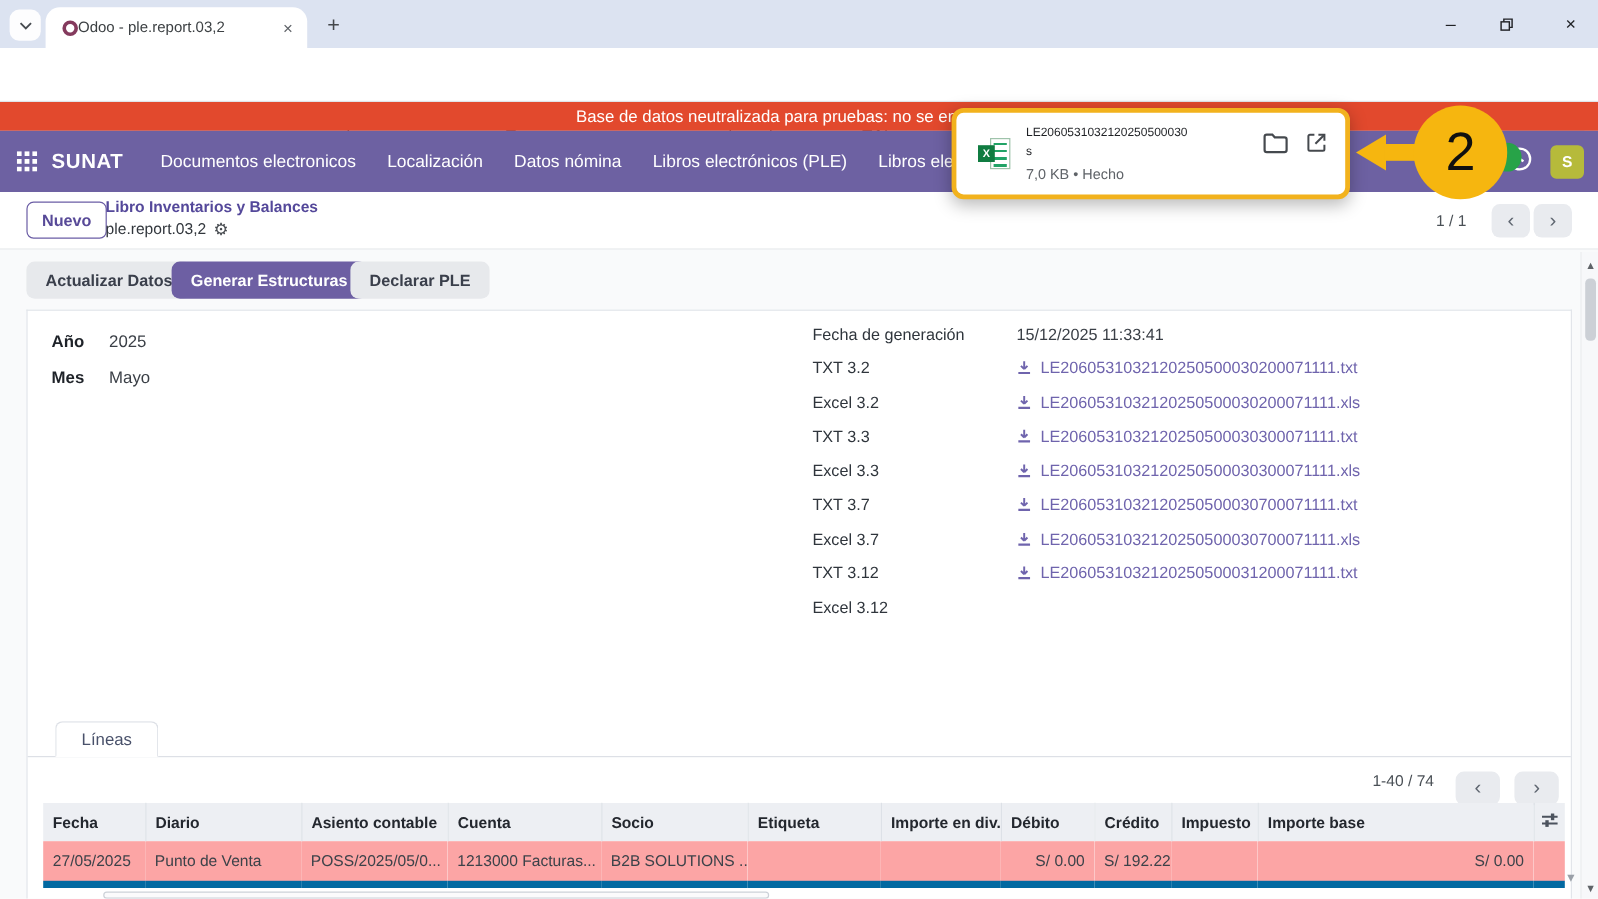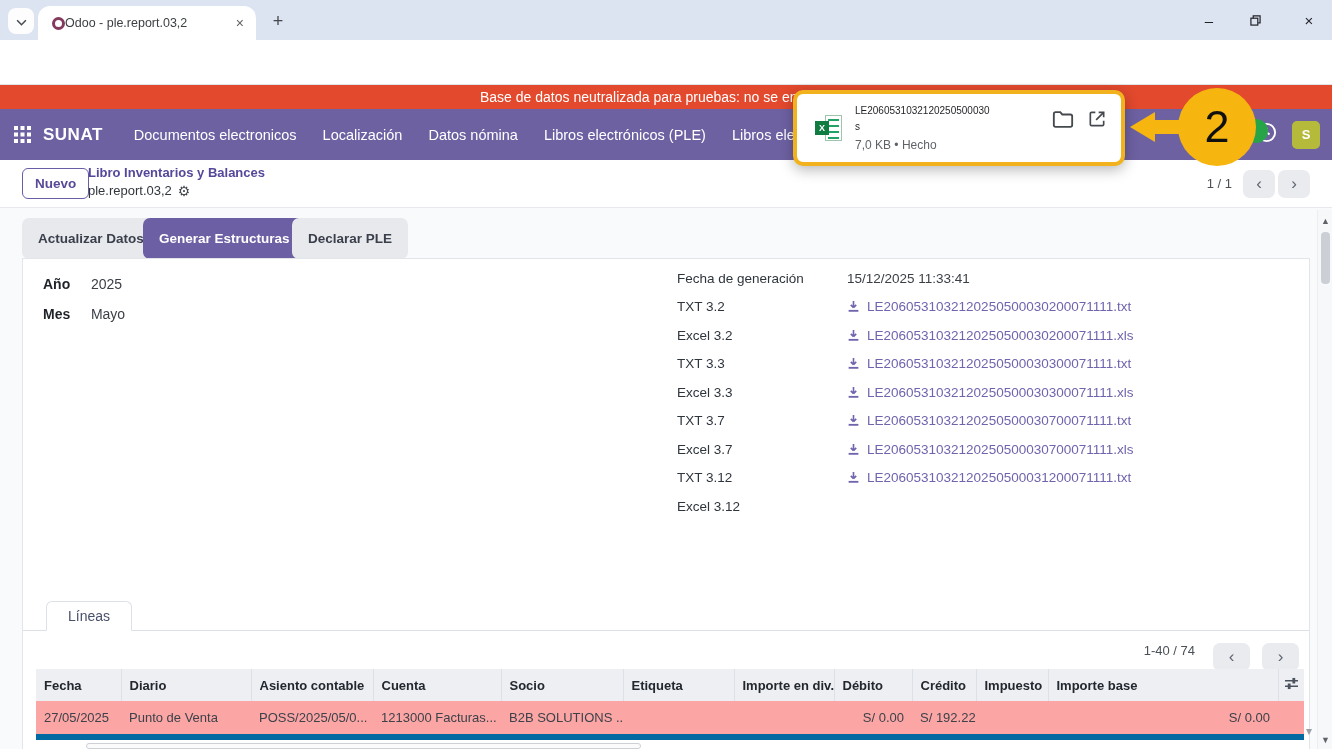--- a/index.html
+++ b/index.html
@@ -46,26 +46,26 @@
   #nav-right { position:absolute; right:12px; top:0; height:51px; display:flex; align-items:center; gap:14px; }
   #avatar { width:28px; height:28px; border-radius:5px; background:#b6ba3b; color:#fff; font-size:13px; font-weight:700; display:flex; align-items:center; justify-content:center; }
 
   
   #crumbband { left:0; top:160px; width:1332px; height:48px; background:#fff; border-bottom:1px solid #e7e9ec; }
   #new-btn { left:22px; top:8px; height:31px; padding:0 12px; border:1px solid #6b5da5; border-radius:6px; background:#fff; color:#584a98; font-weight:700; font-size:13.5px; display:flex; align-items:center; }
   #bc { left:88px; top:5px; line-height:1.3; }
   #bc .t { font-size:13px; font-weight:700; color:#54489a; }
   #bc .m { font-size:13px; color:#32373d; display:flex; align-items:center; gap:6px; }
   #bc .gear { font-size:14px; color:#44484d; }
-  #rec-pager { right:100px; top:16px; font-size:13px; color:#4a5056; }
+  #rec-pager { right:110px; top:16px; font-size:13px; color:#4a5056; }
   .pgbtn { top:10px; width:32px; height:28px; background:#e9ebef; border-radius:7px; color:#5f6670; font-size:17px; display:flex; align-items:center; justify-content:center; }
   #rec-prev { right:57px; } #rec-next { right:22px; }
 
   
-  .actbtn { top:218px; height:41px; border-radius:7px; font-size:13.5px; font-weight:700; display:flex; align-items:center; padding:0 16px; }
+  .actbtn { top:218px; height:31px; border-radius:7px; font-size:13.5px; font-weight:700; display:flex; align-items:center; padding:0 16px; }
   .actbtn.sec { background:#e7e9ec; color:#3a3f4b; }
   .actbtn.pri { background:#6d5fa3; color:#fff; }
   #btn-update { left:22px; } #btn-generate { left:143px; } #btn-declare { left:292px; }
 
   
   #sheet { left:22px; top:258px; width:1288px; height:491px; background:#fff; border:1px solid #e2e5ea; border-bottom:none; }
   .fld-l { position:absolute; left:20px; font-size:14px; }
   .fld-l .lab { font-weight:700; color:#1f2329; display:inline-block; width:44px; }
   .fld-l .val { color:#3a3f46; }
   .fld-r { position:absolute; left:654px; display:flex; font-size:13.5px; align-items:center; }

